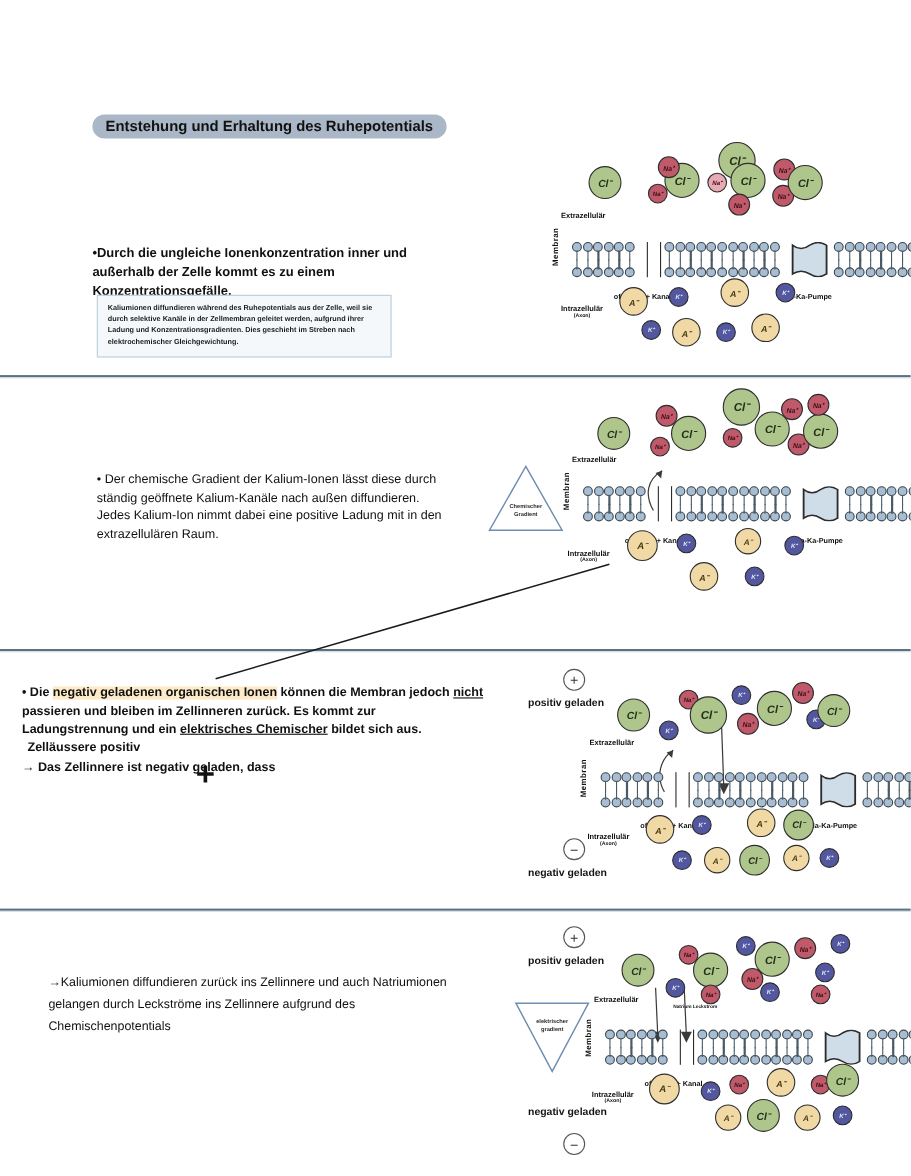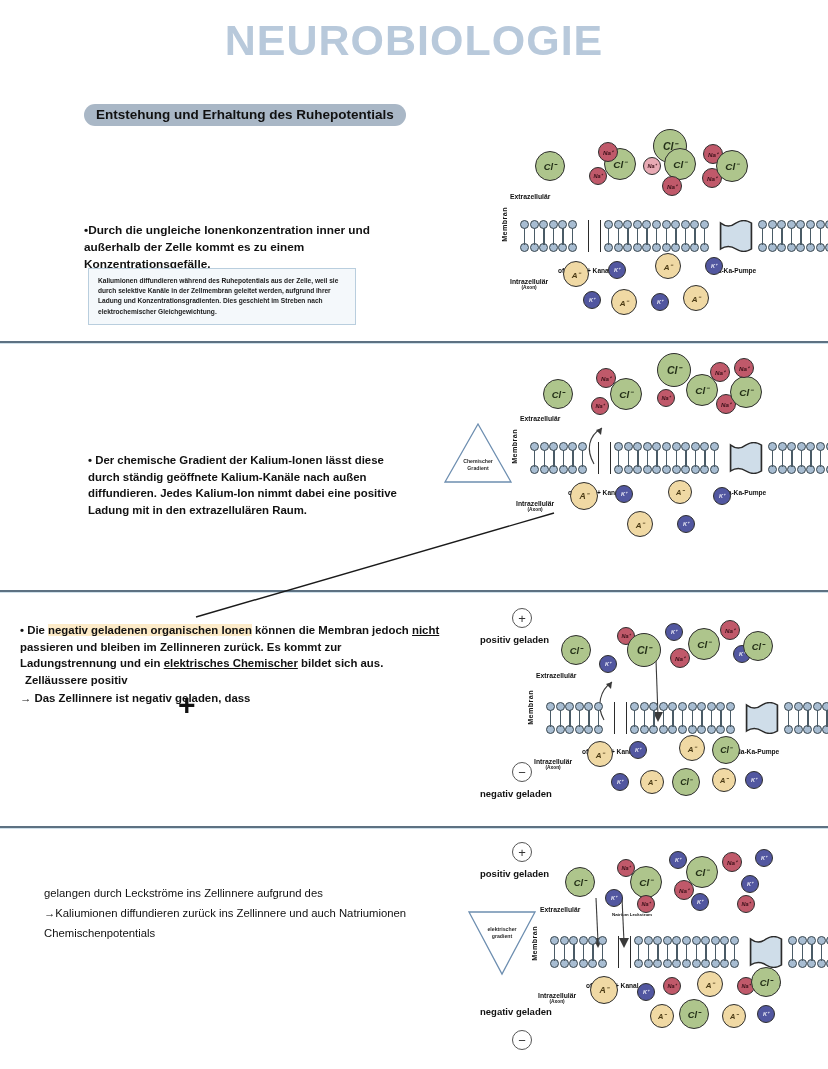--- a/index.html
+++ b/index.html
@@ -40,21 +40,21 @@
 
   
   .txt{position:absolute; font-size:11.5px; line-height:1.45; color:#111;}
   .txt.b1{left:84px; top:222px; width:290px; font-size:11.8px; font-weight:bold;}
   .callout{
     position:absolute; left:88px; top:268px; width:248px;
     background:#f4f8fb; border:1px solid #b9cede;
     padding:7px 9px;
     font-size:6.6px; line-height:1.55; color:#1b1b1b; font-weight:bold;
   }
-  .txt.b2{left:88px; top:452px; width:320px; font-weight:bold; font-size:11.4px;}
+  .txt.b2{left:88px; top:428px; width:320px; font-weight:normal; font-size:11.4px;}
   .txt.b3{left:20px; top:622px; width:420px; font-weight:bold; font-size:11.4px;}
   .txt.b3b{left:20px; top:726px; width:400px; font-weight:bold; font-size:11.4px;}
   .txt.b4{left:44px; top:884px; width:390px; font-size:11.3px;}
   .b4 .hd{font-weight:bold;}
   .b4 .sub{font-weight:normal; line-height:1.75;}
   .hl{background:#fdebc8;}
   .ul{text-decoration:underline;}
   .plus-sym{
     position:absolute; left:178px; top:690px;
     font-size:30px; font-weight:bold; color:#111; line-height:1;
@@ -107,21 +107,20 @@
   }
   .sign-text{position:absolute; font-size:9.5px; font-weight:bold; color:#111; white-space:nowrap;}
   .flow{position:absolute;}
   .leak-label{position:absolute; font-size:4.4px; font-weight:bold; color:#111; white-space:nowrap;}
 </style>
 </head>
 <body>
 
 <div class="page">
 
-  <div class="doc-title">NEUROBIOLOGIE</div>
   <div class="topic-badge">Entstehung und Erhaltung des Ruhepotentials</div>
 
   <div class="divider" style="top:341px;"></div>
   <div class="divider" style="top:590px;"></div>
   <div class="divider" style="top:826px;"></div>
 
   <svg class="connector" width="828" height="1069">
     <line x1="196" y1="617" x2="554" y2="513" stroke="#1a1a1a" stroke-width="1.4"></line>
   </svg>
 
@@ -131,22 +130,22 @@
   <div class="txt b2">• Der chemische Gradient der Kalium-Ionen lässt diese durch ständig geöffnete Kalium-Kanäle nach außen diffundieren. Jedes Kalium-Ion nimmt dabei eine positive Ladung mit in den extrazellulären Raum.</div>
 
   <div class="txt b3">
     <span>• Die </span><span class="hl">negativ geladenen organischen Ionen</span><span> können die Membran jedoch </span><span class="ul">nicht</span><span> passieren und bleiben im Zellinneren zurück. Es kommt zur Ladungstrennung und ein </span><span class="ul">elektrisches Chemischer</span><span> bildet sich aus.</span>
     <div style="padding-left:5px;">Zelläussere positiv</div>
     <div style="margin-top:2px;">→ Das Zellinnere ist negativ geladen, dass</div>
   </div>
   <div class="plus-sym">+</div>
 
   <div class="txt b4">
+    <div class="sub">→Kaliumionen diffundieren zurück ins Zellinnere und auch Natriumionen</div>
     <div class="sub">gelangen durch Leckströme ins Zellinnere aufgrund des</div>
-    <div class="sub">→Kaliumionen diffundieren zurück ins Zellinnere und auch Natriumionen</div>
     <div class="sub">Chemischenpotentials</div>
   </div>
 
   <div class="diagram" style="left:498px; top:138px; width:320px; height:195px;">
     <div class="mem-label" style="left:2px; top:69px;">Membran</div>
     <div class="zone-label" style="left:12px; top:55px;">Extrazellulär</div>
     <div class="zone-label" style="left:12px; top:140px;">
       <span>Intrazellulär</span>
       <span class="sm">(Axon)</span>
     </div>

